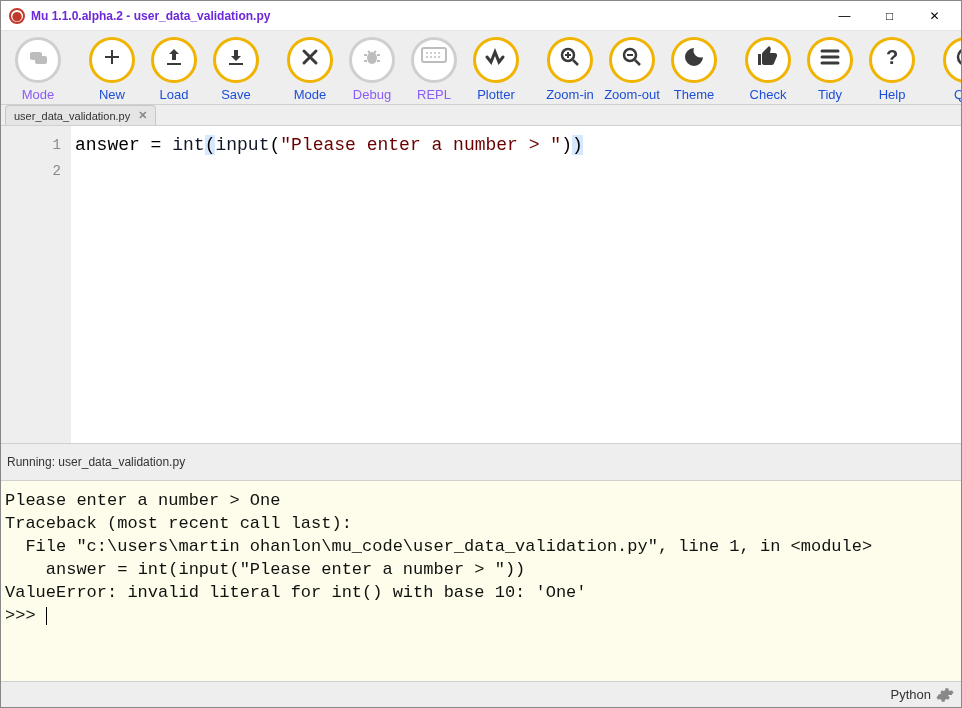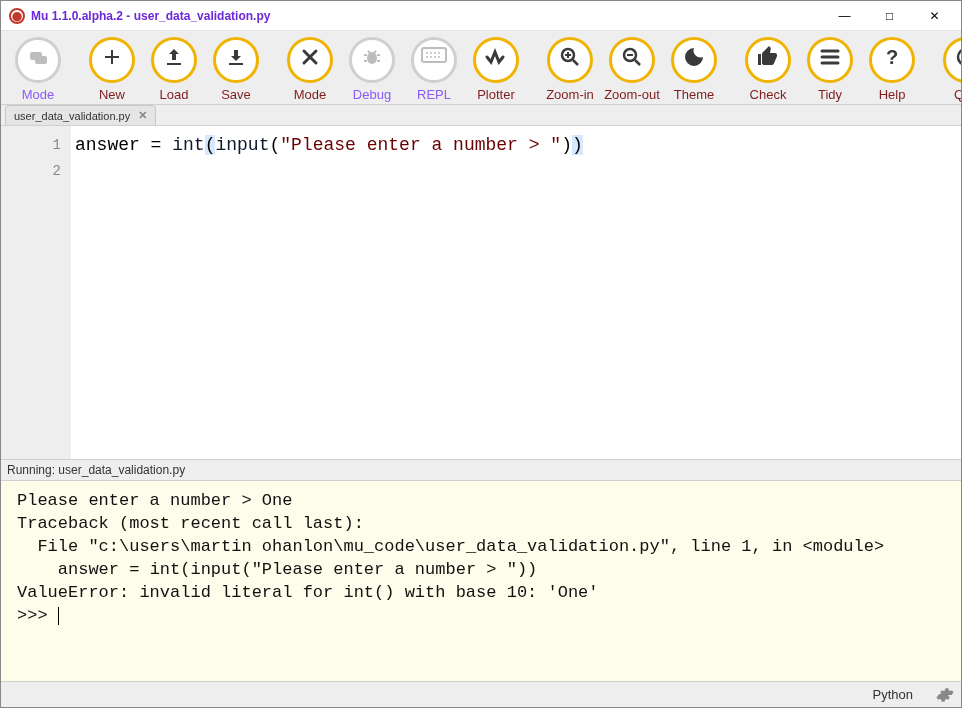--- a/index.html
+++ b/index.html
@@ -64,21 +64,21 @@
   }
   .tool-btn .circle {
     width: 46px; height: 46px;
     border-radius: 50%;
     border: 3px solid #f0b400;
     background: #fff;
     display:flex; align-items:center; justify-content:center;
   }
   .tool-btn.disabled .circle { border-color:#cfcfcf; }
   .tool-btn.disabled .glyph { color:#bdbdbd; fill:#bdbdbd; }
-  .tool-btn .label { margin-top:4px; font-size:13px; color:#7f1d1d; }
+  .tool-btn .label { margin-top:4px; font-size:13px; color:#1d4ed8; }
   .tool-btn.disabled .label { color:#8b5cf6; }
   .glyph { font-size: 22px; color:#414141; fill:#414141; }
 
   
   .tabbar {
     background:#eee;
     display:flex;
     padding: 0 0 0 4px;
     border-bottom:1px solid #d0d0d0;
   }
@@ -123,28 +123,28 @@
   .tok-op{color:#000;}
   .tok-builtin{color:#0f172a;}
   .tok-paren{color:#000; background:#d6e8ff;}
   .tok-str{color:#6a0000;}
 
   
   .run-header{
     background:#eee;
     border-top:1px solid #d0d0d0;
     border-bottom:1px solid #d0d0d0;
-    padding:3px 6px;
+    padding:11px 6px;
     font-size:12px;
     color:#333;
   }
   
   .console{
     background:#fefdeb;
-    padding:8px 16px;
+    padding:8px 4px;
     font-family:"Consolas","Courier New",monospace;
     font-size:17px;
     line-height:23px;
     color:#111;
     height: 200px;
     white-space:pre-wrap;
     overflow:auto;
   }
   .cursor-caret{
     display:inline-block;width:1px;height:18px;background:#000;vertical-align:middle;
@@ -154,21 +154,21 @@
   .statusbar{
     height:26px;
     background:#eee;
     border-top:1px solid #d0d0d0;
     display:flex;
     align-items:center;
     justify-content:flex-end;
     padding:0 6px;
     font-size:13px;
     color:#333;
-    gap:22px;
+    gap:4px;
   }
   .gear{
     width:20px;height:20px;display:flex;align-items:center;justify-content:center;
     color:#777;
   }
 </style>
 </head>
 <body>
 
 <div class="titlebar">

